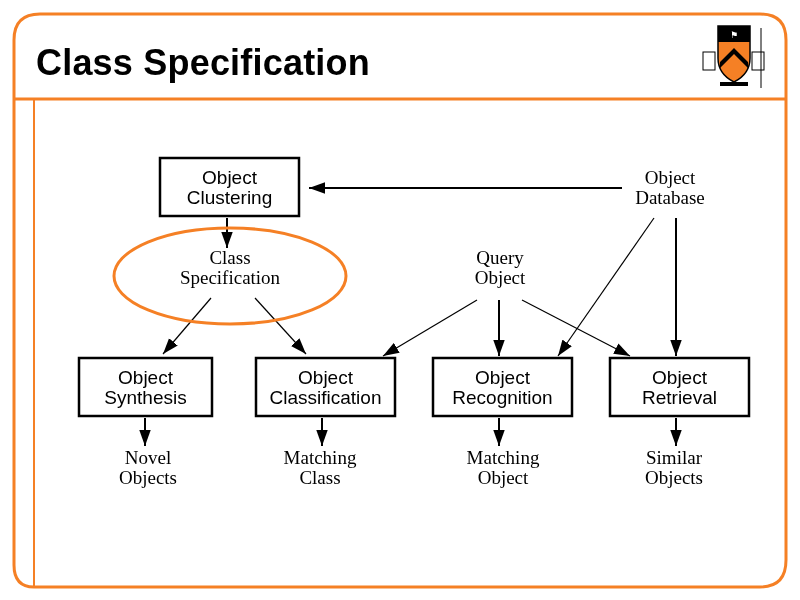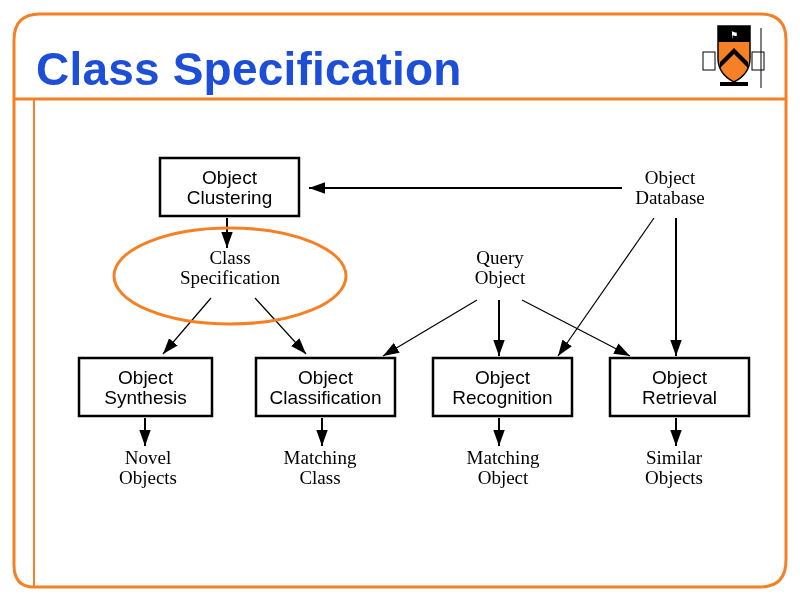--- a/index.html
+++ b/index.html
@@ -1,21 +1,21 @@
 <!DOCTYPE html>
 <html><head>
   <meta charset="utf-8">
   <style>
     html, body { margin: 0; padding: 0; background: #ffffff; }
     body { width: 800px; height: 600px; position: relative; overflow: hidden; }
     #frame { position: absolute; left: 0; top: 0; }
     .title {
       position: absolute; left: 36px; top: 42px;
       font-family: "Liberation Sans", sans-serif; font-weight: bold;
-      font-size: 46px; color: #1d4ed8; letter-spacing: 0.2px;
+      font-size: 36px; color: #000000; letter-spacing: 0.2px;
     }
     .logo { position: absolute; left: 700px; top: 22px; width: 66px; height: 70px; }
     #diagram { position: absolute; left: 0; top: 0; }
     .box-label, .node-label { font-size: 19px; fill: #000; }
     .box-label { font-family: "Liberation Sans", sans-serif; }
     .node-label { font-family: "Liberation Serif", serif; }
   </style>
 </head>
 <body>
 

